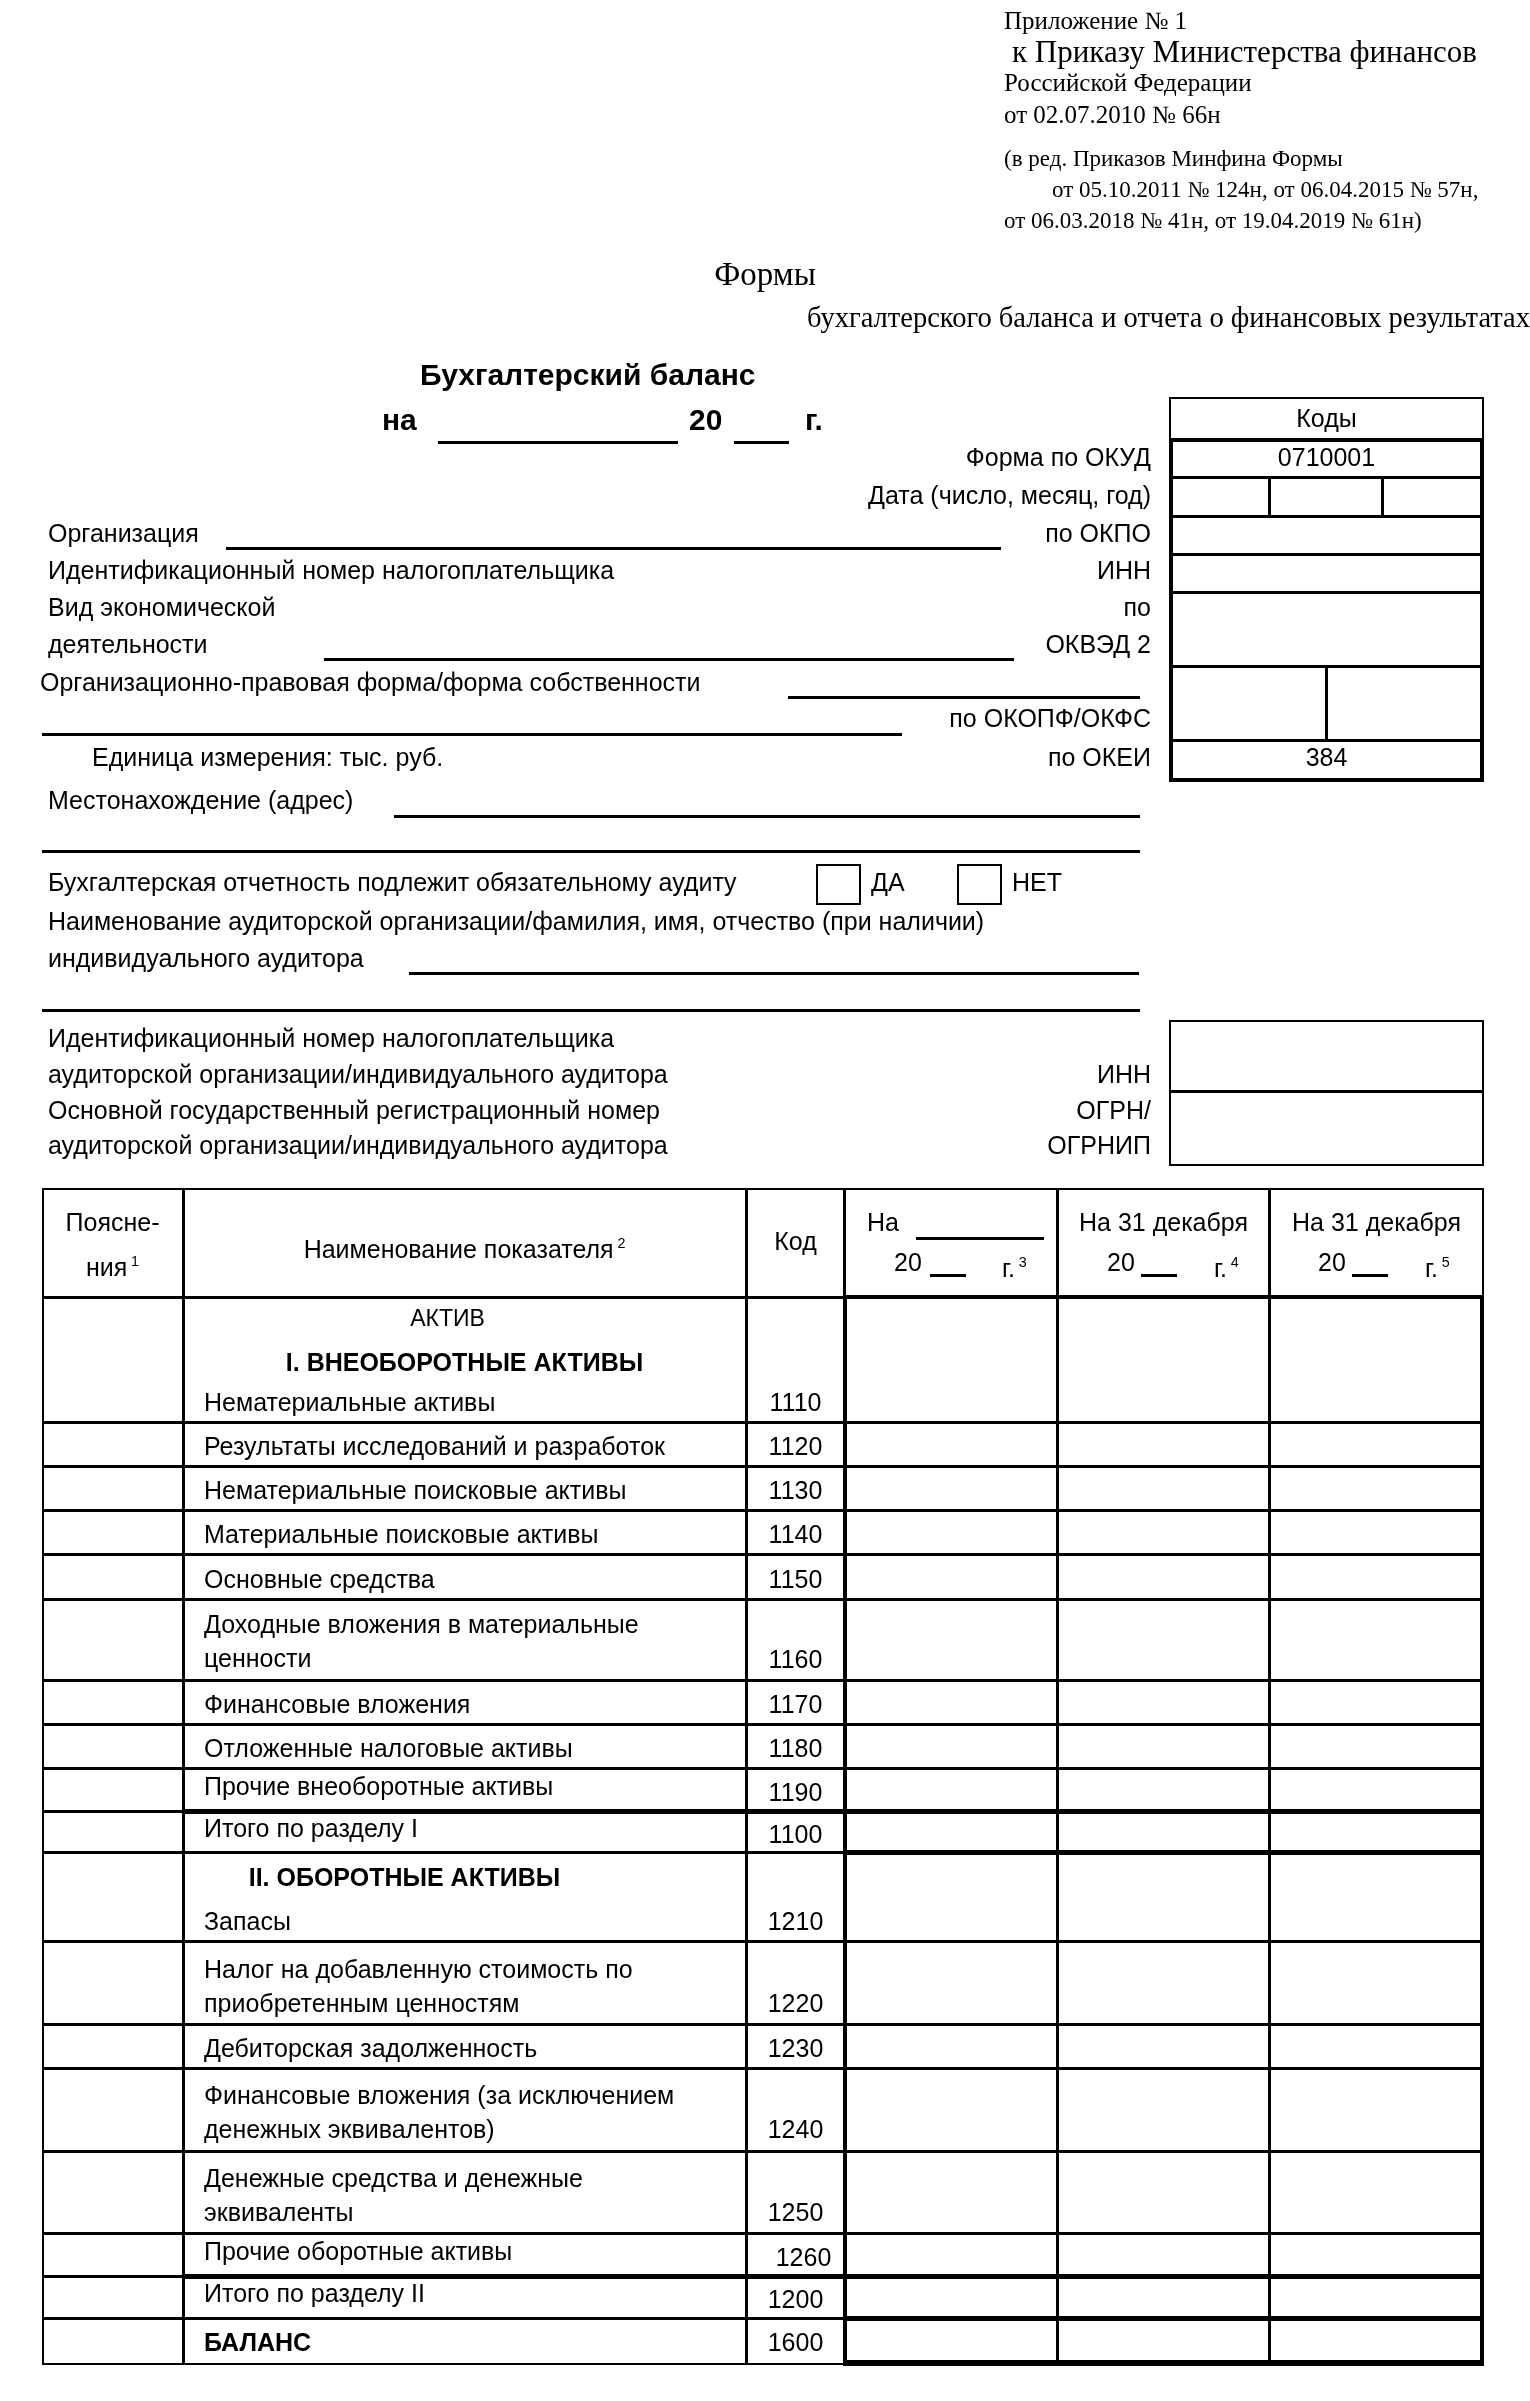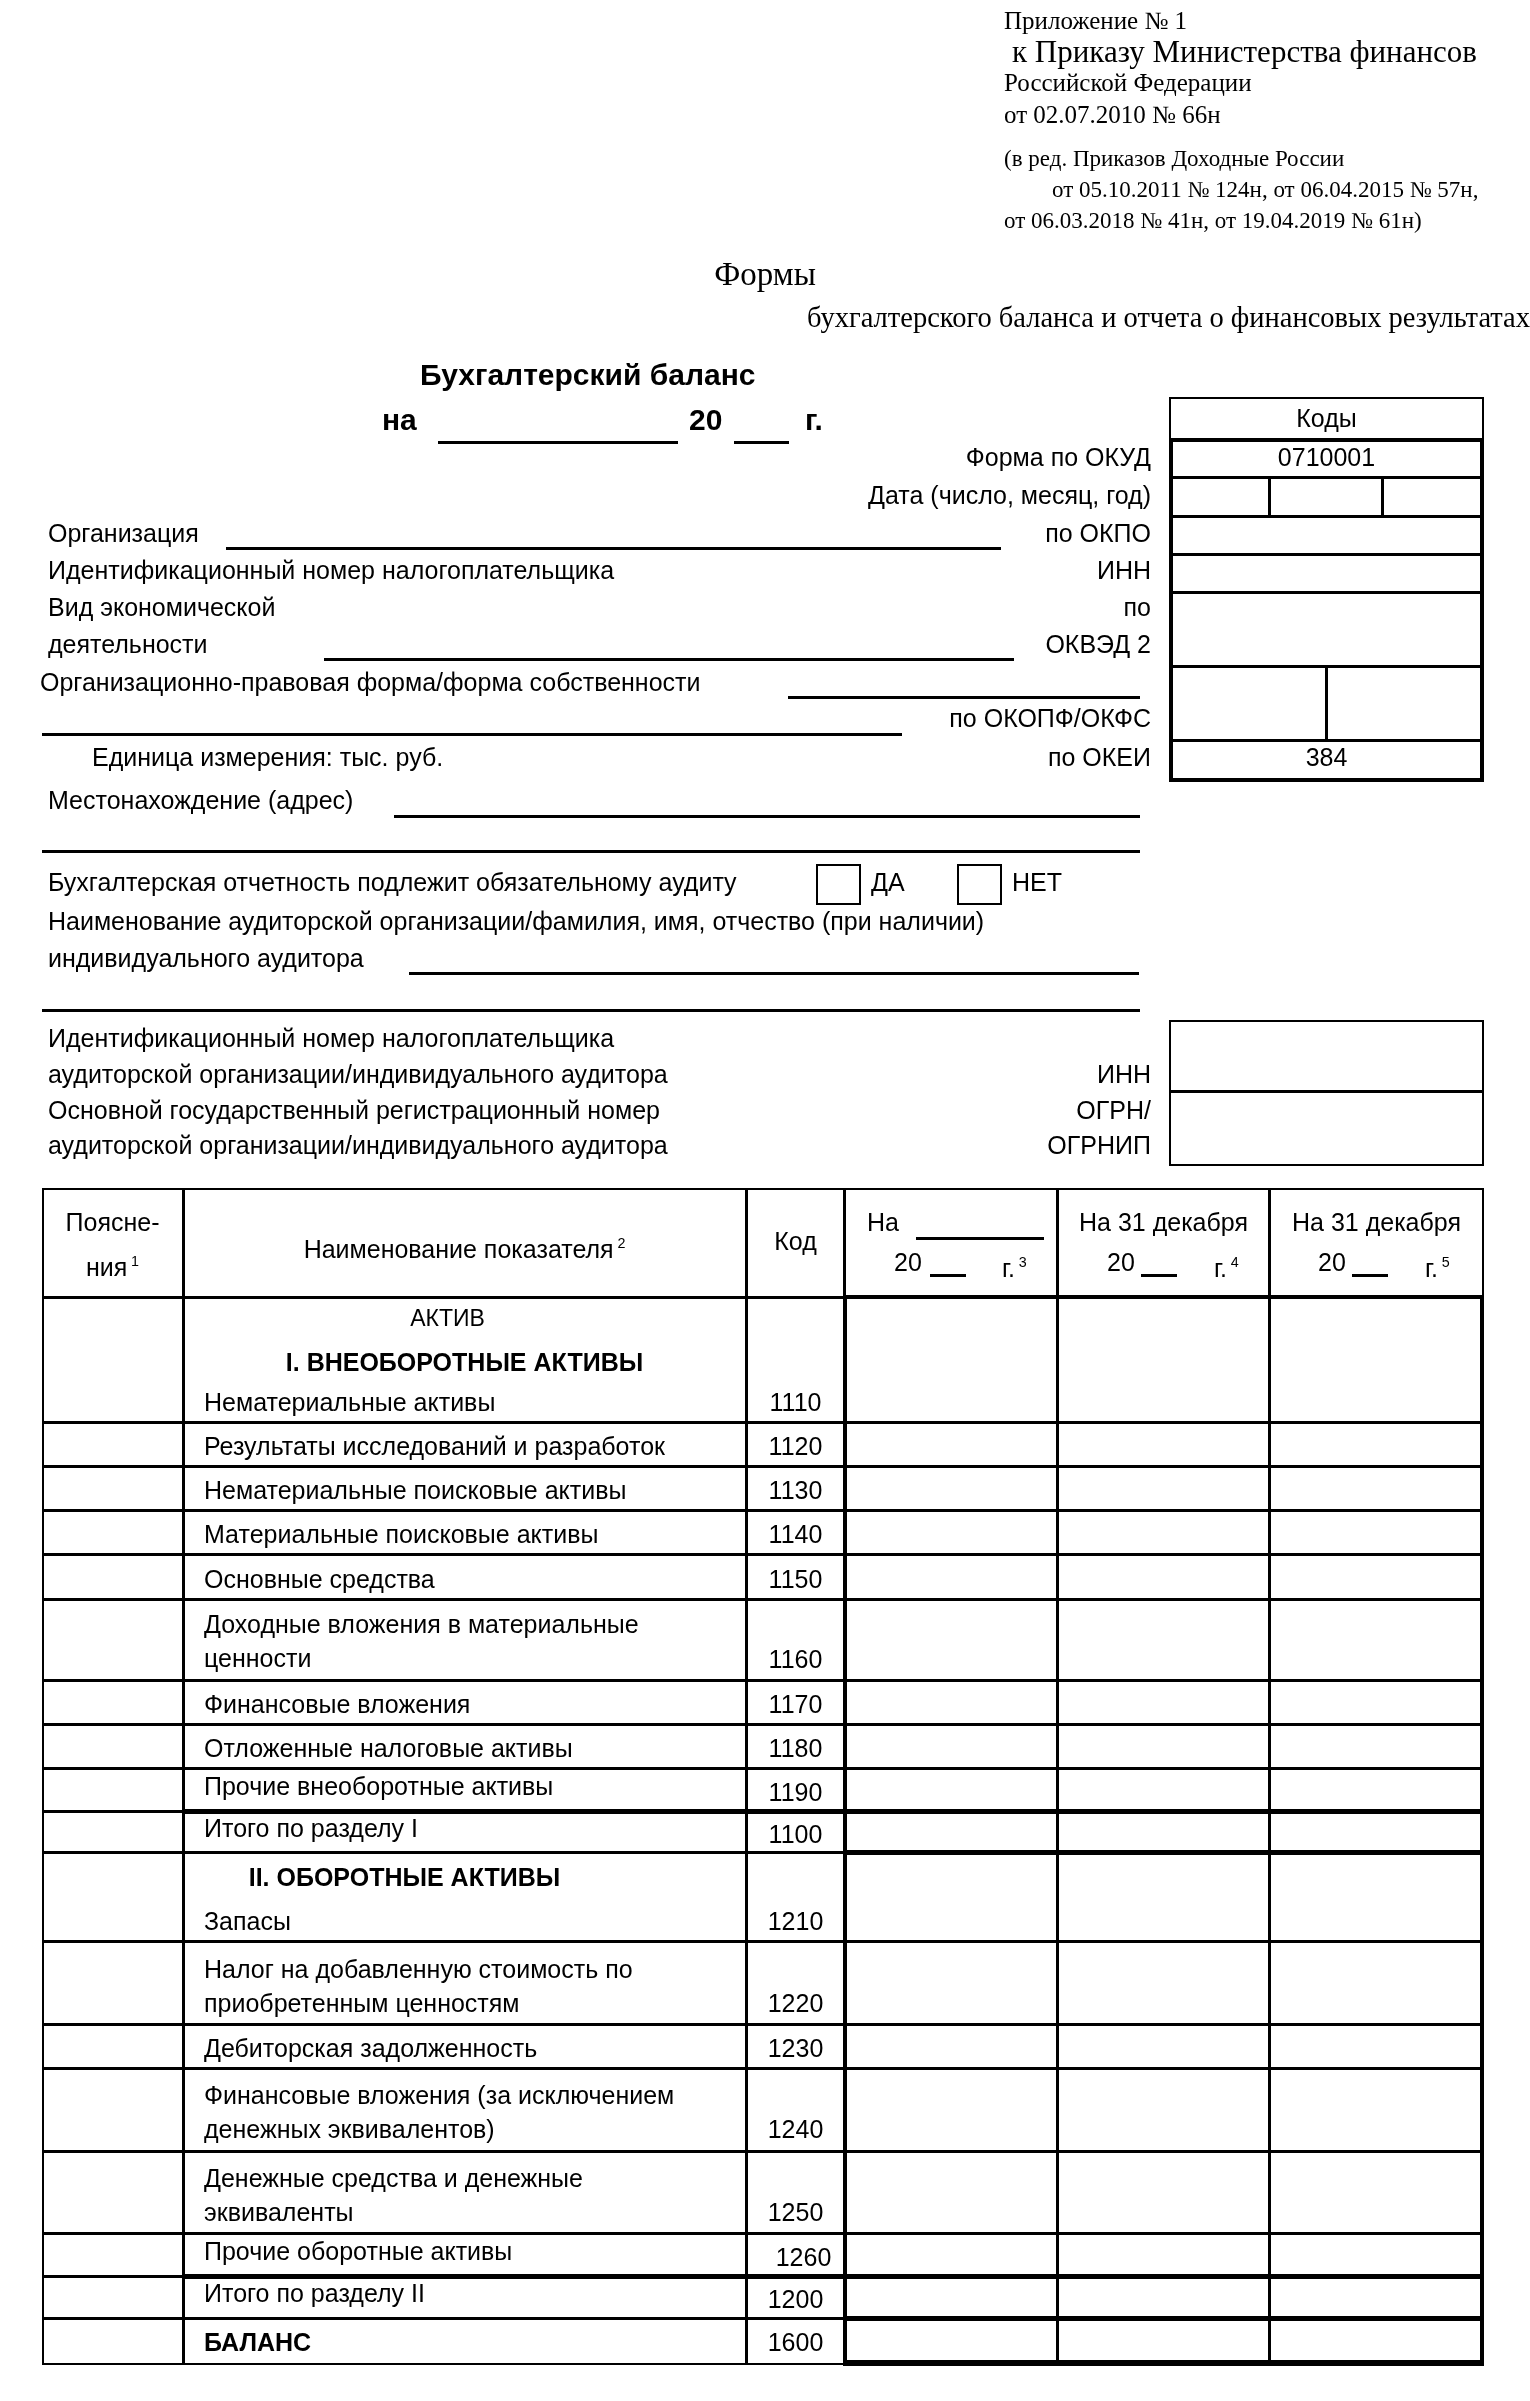--- a/index.html
+++ b/index.html
@@ -21,21 +21,21 @@
   .vcell{position:absolute;cursor:text;}
 </style>
 </head>
 <body>
 
 <div>
   <div class="abs serif" style="left:1004px;top:5.7px;font-size:25px;line-height:30px;">Приложение № 1</div>
   <div class="abs serif" style="left:1012px;top:37px;font-size:31px;line-height:30px;">к Приказу Министерства финансов</div>
   <div class="abs serif" style="left:1004px;top:68px;font-size:25px;line-height:30px;">Российской Федерации</div>
   <div class="abs serif" style="left:1004px;top:100px;font-size:25px;line-height:30px;">от 02.07.2010 № 66н</div>
-  <div class="abs serif" style="left:1004px;top:145px;font-size:23px;line-height:28.5px;">(в ред. Приказов Доходные России</div>
+  <div class="abs serif" style="left:1004px;top:145px;font-size:23px;line-height:28.5px;">(в ред. Приказов Минфина Формы</div>
   <div class="abs serif" style="left:1004px;top:176px;font-size:23px;line-height:28.5px;margin-left:48px;">от 05.10.2011 № 124н, от 06.04.2015 № 57н,</div>
   <div class="abs serif" style="left:1004px;top:207px;font-size:23px;line-height:28.5px;">от 06.03.2018 № 41н, от 19.04.2019 № 61н)</div>
 </div>
 
 <div class="abs serif center" style="left:0;width:1530px;top:257px;font-size:33px;line-height:34px;">Формы</div>
 <div class="abs serif center" style="left:0;width:1530px;top:301px;font-size:28.5px;line-height:34px;text-align:right;">бухгалтерского баланса и отчета о финансовых результатах</div>
 <div class="abs" style="left:420px;top:356px;font-size:30px;font-weight:bold;line-height:38px;">Бухгалтерский баланс</div>
 
 <div>
   <span class="abs" style="left:382px;top:401px;font-size:30px;font-weight:bold;line-height:38px;">на</span>

